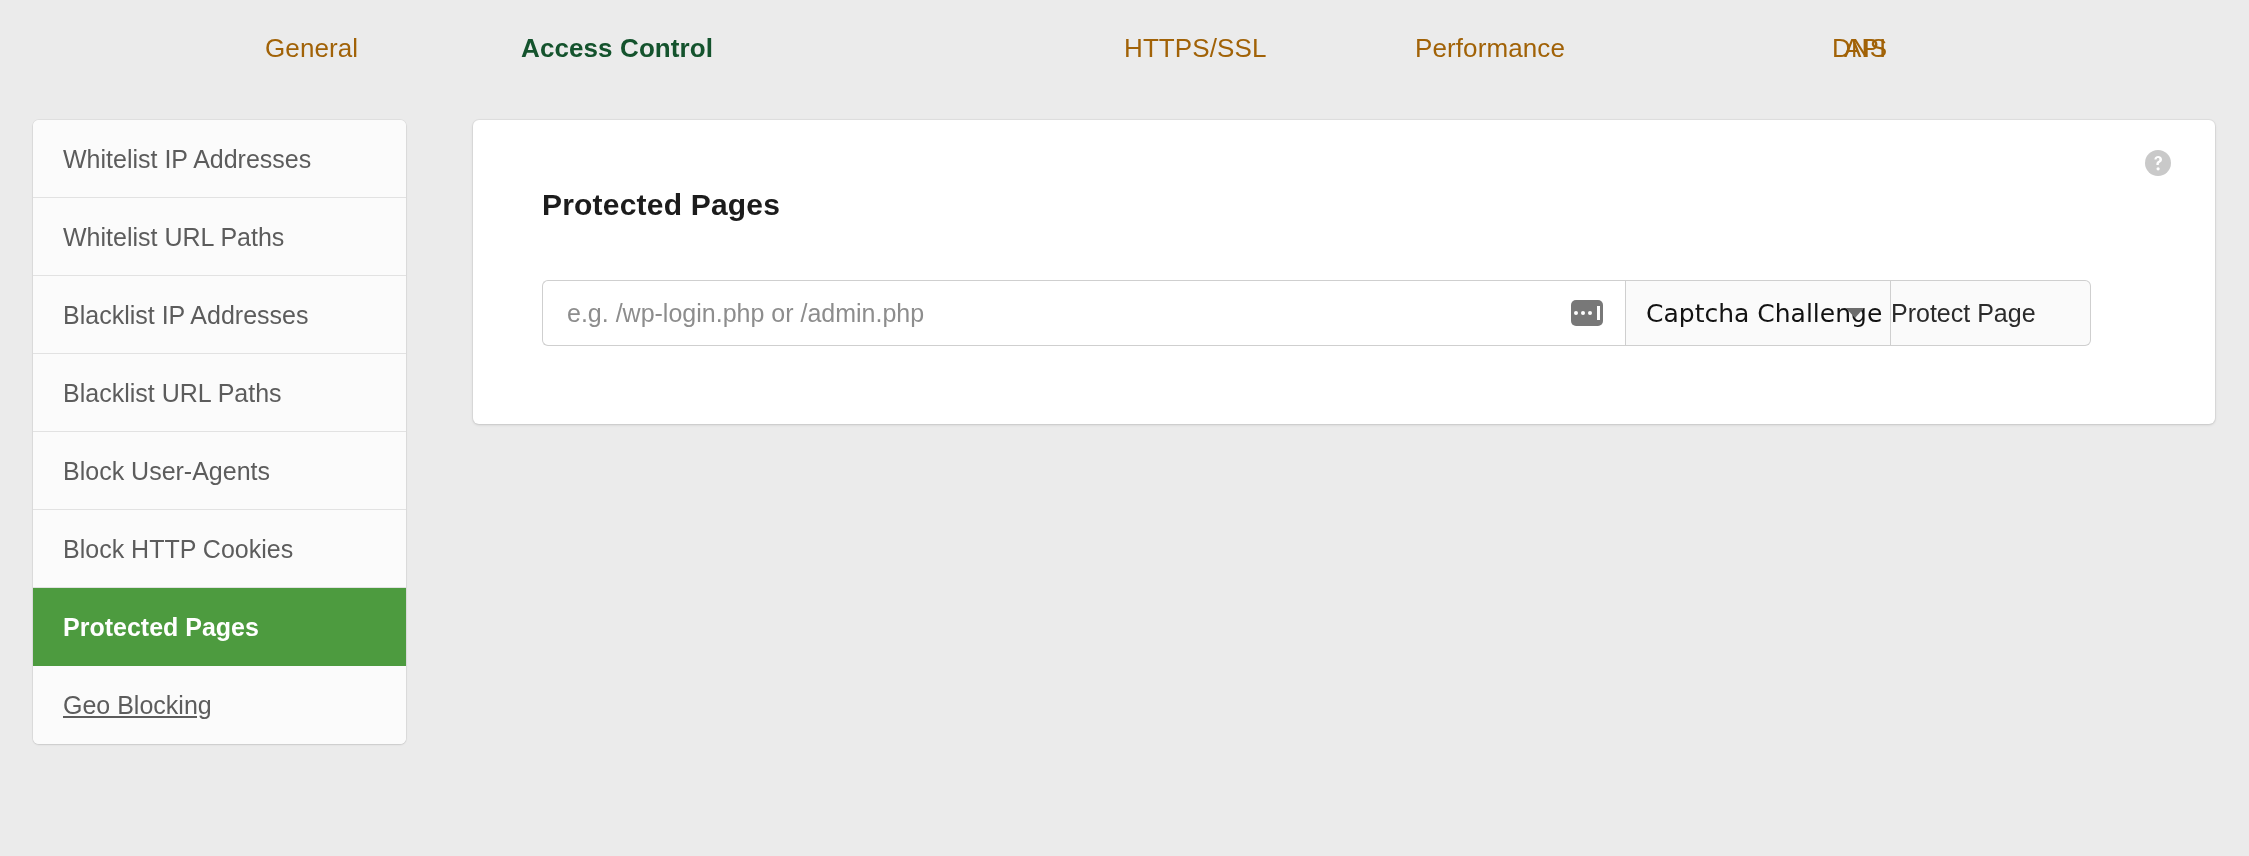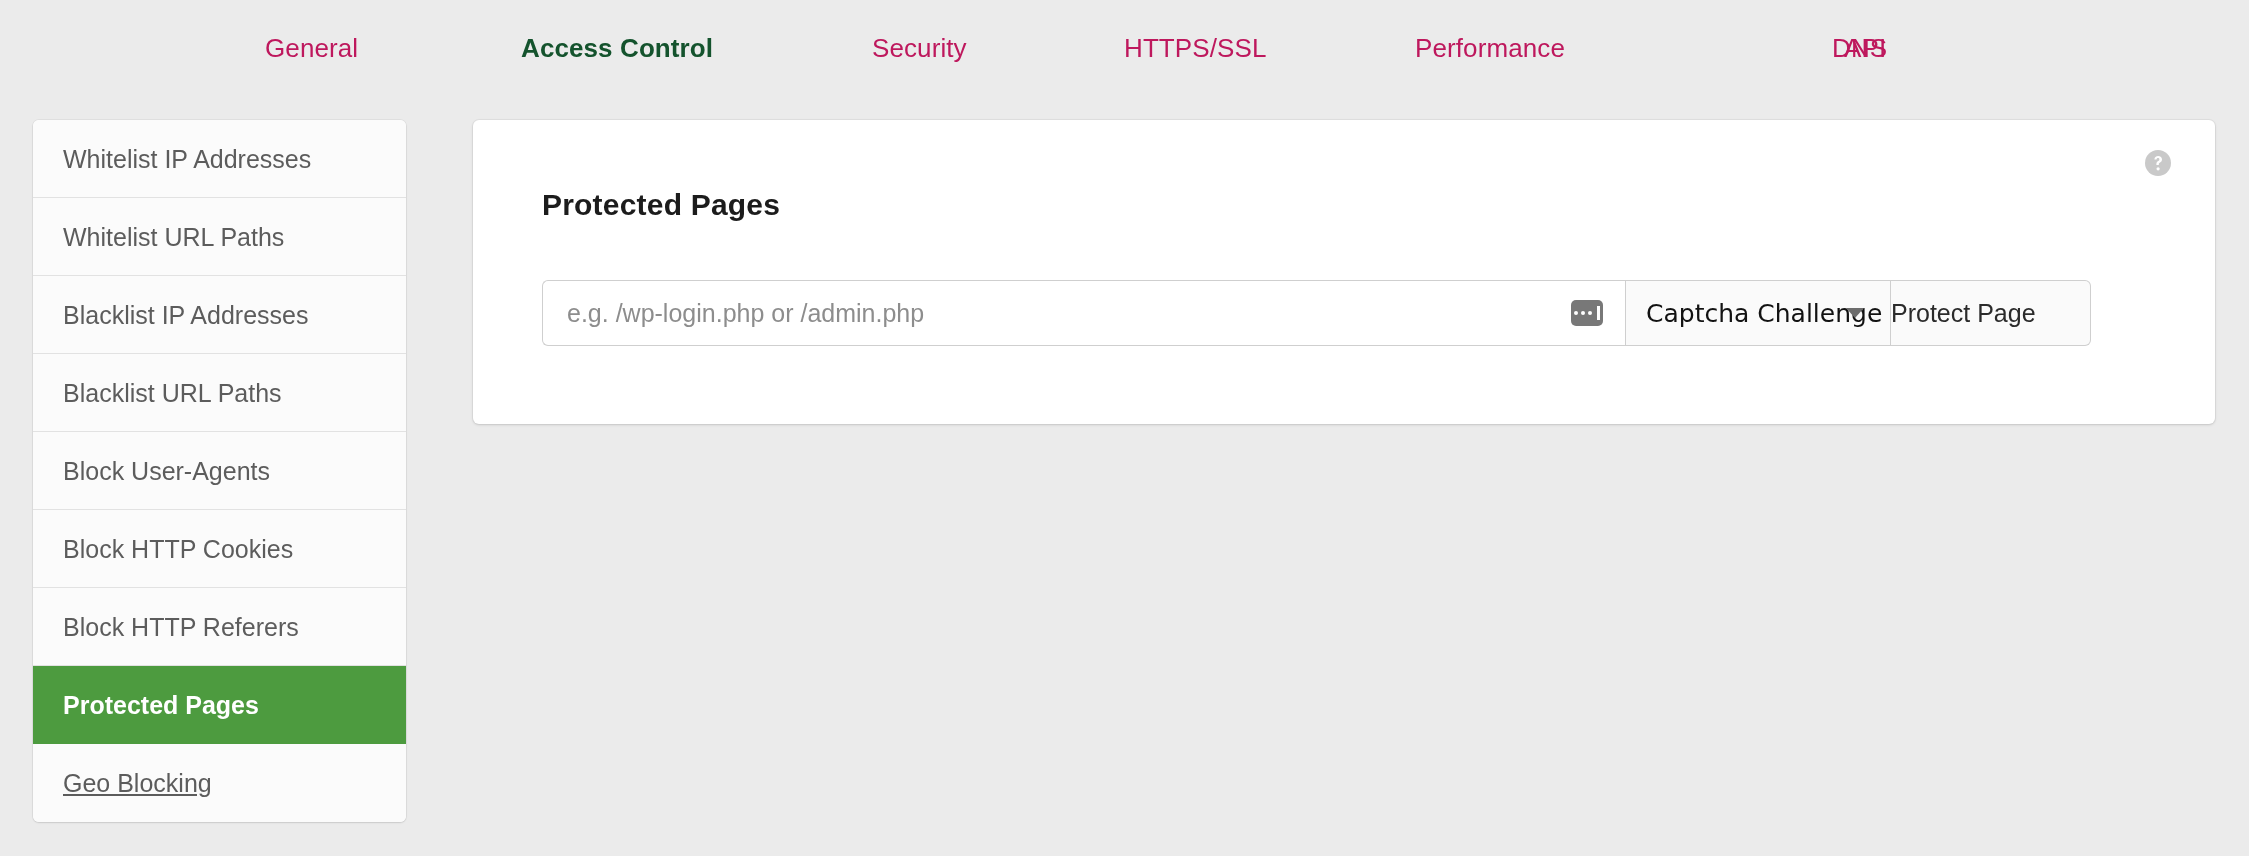--- a/index.html
+++ b/index.html
@@ -23,21 +23,21 @@
     width: 2249px;
     height: 96px;
     background: #ebebeb;
   }
   .tab {
     position: absolute;
     top: 0;
     height: 96px;
     line-height: 96px;
     font-size: 26px;
-    color: #be185d;
+    color: #a16207;
     white-space: nowrap;
     cursor: pointer;
     letter-spacing: 0.1px;
   }
   .tab.active {
     color: #14532d;
     font-weight: bold;
   }
 
   
@@ -215,35 +215,33 @@
     line-height: 64px;
     text-align: left;
   }
 </style>
 </head>
 <body>
 
 <div class="tabbar">
   <div class="tab" style="left:265px">General</div>
   <div class="tab active" style="left:521px">Access Control</div>
-  <div class="tab" style="left:872px">Security</div>
   <div class="tab" style="left:1124px">HTTPS/SSL</div>
   <div class="tab" style="left:1415px">Performance</div>
   <div class="tab" style="left:1832px">DNS</div>
   <div class="tab" style="left:1844px">API</div>
 </div>
 
 <div class="sidebar">
   <div class="side-item"><span>Whitelist IP Addresses</span></div>
   <div class="side-item"><span>Whitelist URL Paths</span></div>
   <div class="side-item"><span>Blacklist IP Addresses</span></div>
   <div class="side-item"><span>Blacklist URL Paths</span></div>
   <div class="side-item"><span>Block User-Agents</span></div>
   <div class="side-item"><span>Block HTTP Cookies</span></div>
-  <div class="side-item"><span>Block HTTP Referers</span></div>
   <div class="side-item active"><span>Protected Pages</span></div>
   <div class="side-item"><span>Geo Blocking</span></div>
 </div>
 
 <div class="card">
 
   <div class="card-title">Protected Pages</div>
 
   <span class="help-icon">
     <svg width="30" height="30" viewBox="0 0 30 30" aria-hidden="true">

